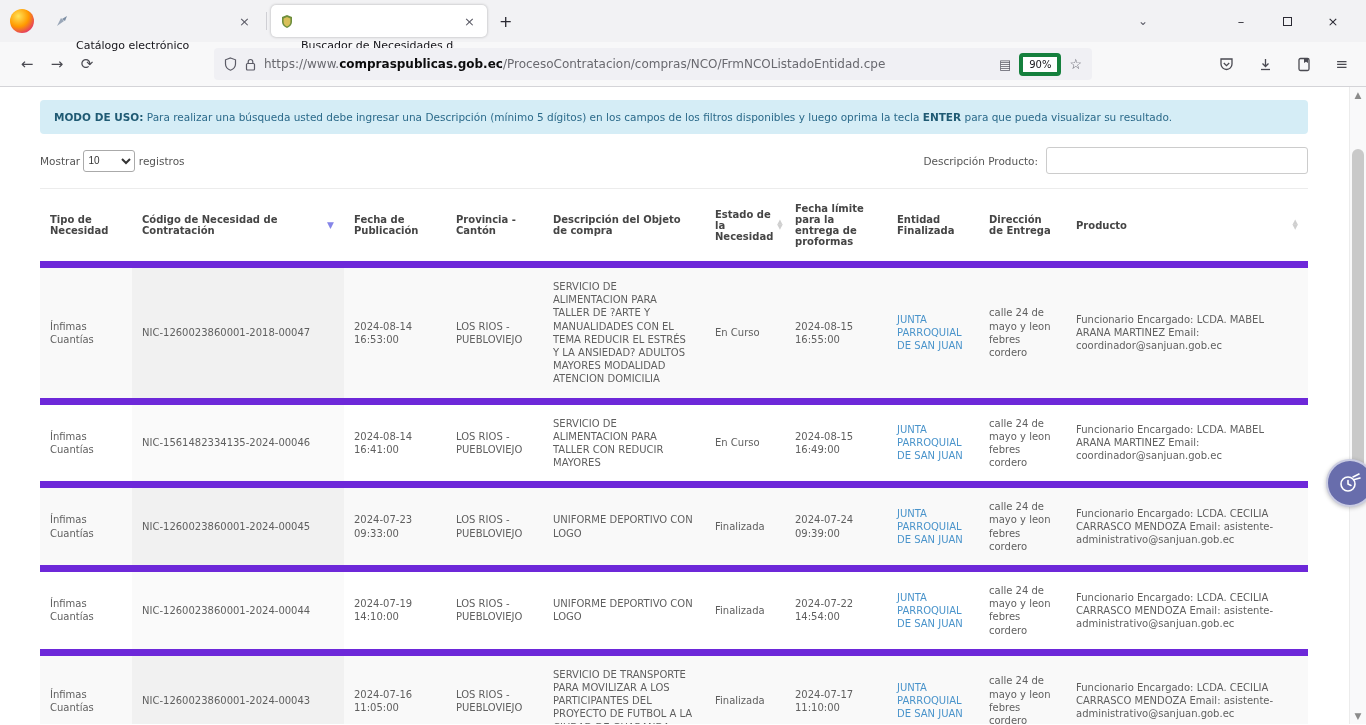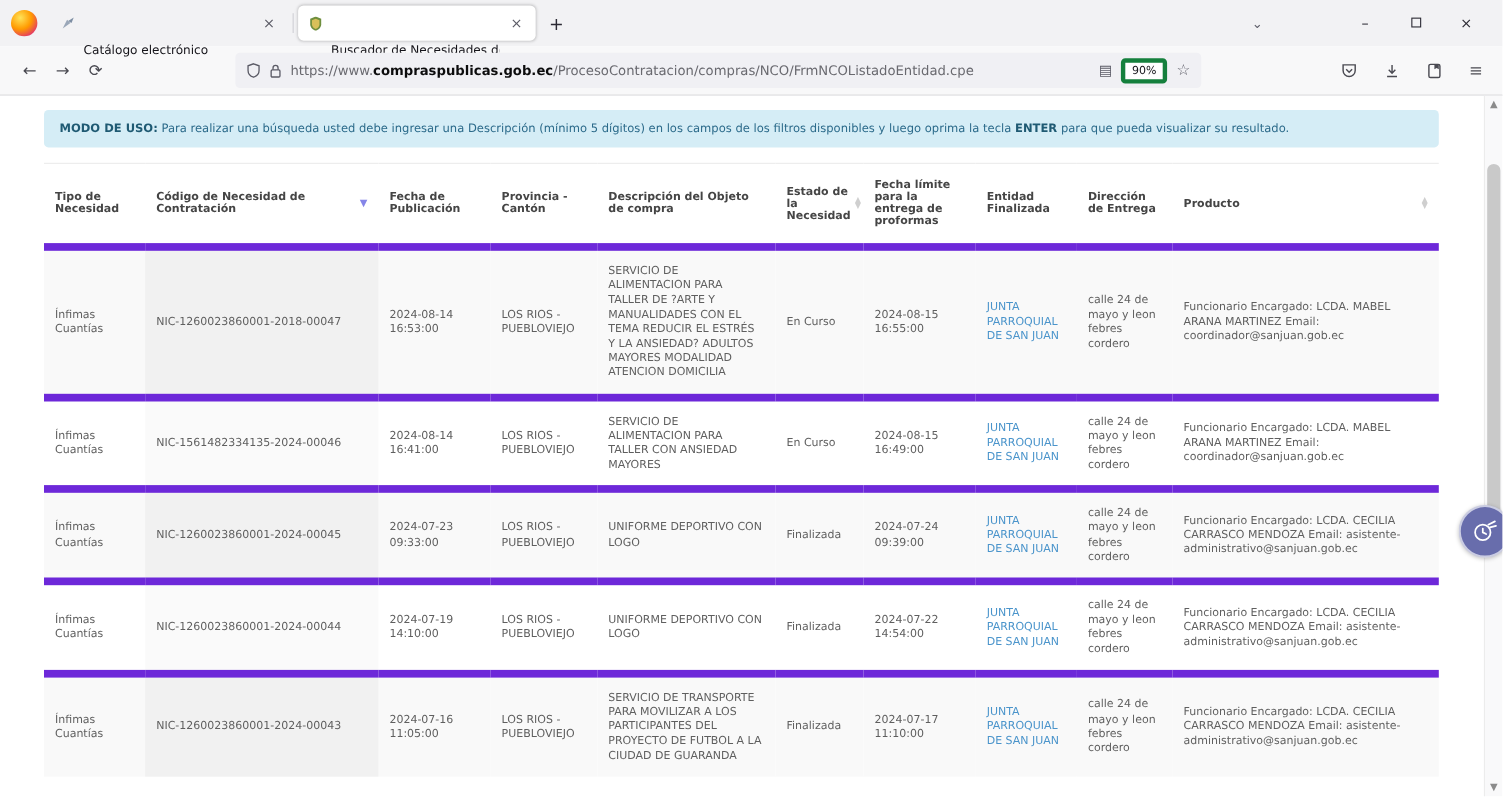--- a/index.html
+++ b/index.html
@@ -146,20 +146,33 @@
     <span class="ri">≡</span>
   </div>
 </div>
 
 <div class="content">
   <div class="page">
     <div class="banner">
       <b>MODO DE USO:</b><span> Para realizar una búsqueda usted debe ingresar una Descripción (mínimo 5 dígitos) en los campos de los filtros disponibles y luego oprima la tecla </span><b>ENTER</b><span> para que pueda visualizar su resultado.</span>
     </div>
 
+    <div class="controls">
+      <div>
+        <span>Mostrar</span>
+        <select class="show-select">
+          <option>10</option>
+        </select>
+        <span>registros</span>
+      </div>
+      <div class="filter">
+        <span>Descripción Producto:</span>
+        <input type="text" value="" style="">
+      </div>
+    </div>
 
     <table>
       <colgroup>
         <col class="c-tipo">
           <col class="c-codigo">
           <col class="c-fpub">
           <col class="c-prov">
         <col class="c-desc">
           <col class="c-estado">
           <col class="c-flim">
@@ -241,21 +254,21 @@
             <td>2024-08-15 16:55:00</td>
             <td><a class="entity-link">JUNTA PARROQUIAL DE SAN JUAN</a></td>
             <td>calle 24 de mayo y leon febres cordero</td>
             <td>Funcionario Encargado: LCDA. MABEL ARANA MARTINEZ Email: coordinador@sanjuan.gob.ec</td>
           </tr>
           <tr>
             <td>Ínfimas Cuantías</td>
             <td class="sorted">NIC-1561482334135-2024-00046</td>
             <td>2024-08-14 16:41:00</td>
             <td>LOS RIOS - PUEBLOVIEJO</td>
-            <td>SERVICIO DE ALIMENTACION PARA TALLER CON ANSIEDAD MAYORES</td>
+            <td>SERVICIO DE ALIMENTACION PARA TALLER CON REDUCIR MAYORES</td>
             <td>En Curso</td>
             <td>2024-08-15 16:49:00</td>
             <td><a class="entity-link">JUNTA PARROQUIAL DE SAN JUAN</a></td>
             <td>calle 24 de mayo y leon febres cordero</td>
             <td>Funcionario Encargado: LCDA. MABEL ARANA MARTINEZ Email: coordinador@sanjuan.gob.ec</td>
           </tr>
           <tr>
             <td>Ínfimas Cuantías</td>
             <td class="sorted">NIC-1260023860001-2024-00045</td>
             <td>2024-07-23 09:33:00</td>

